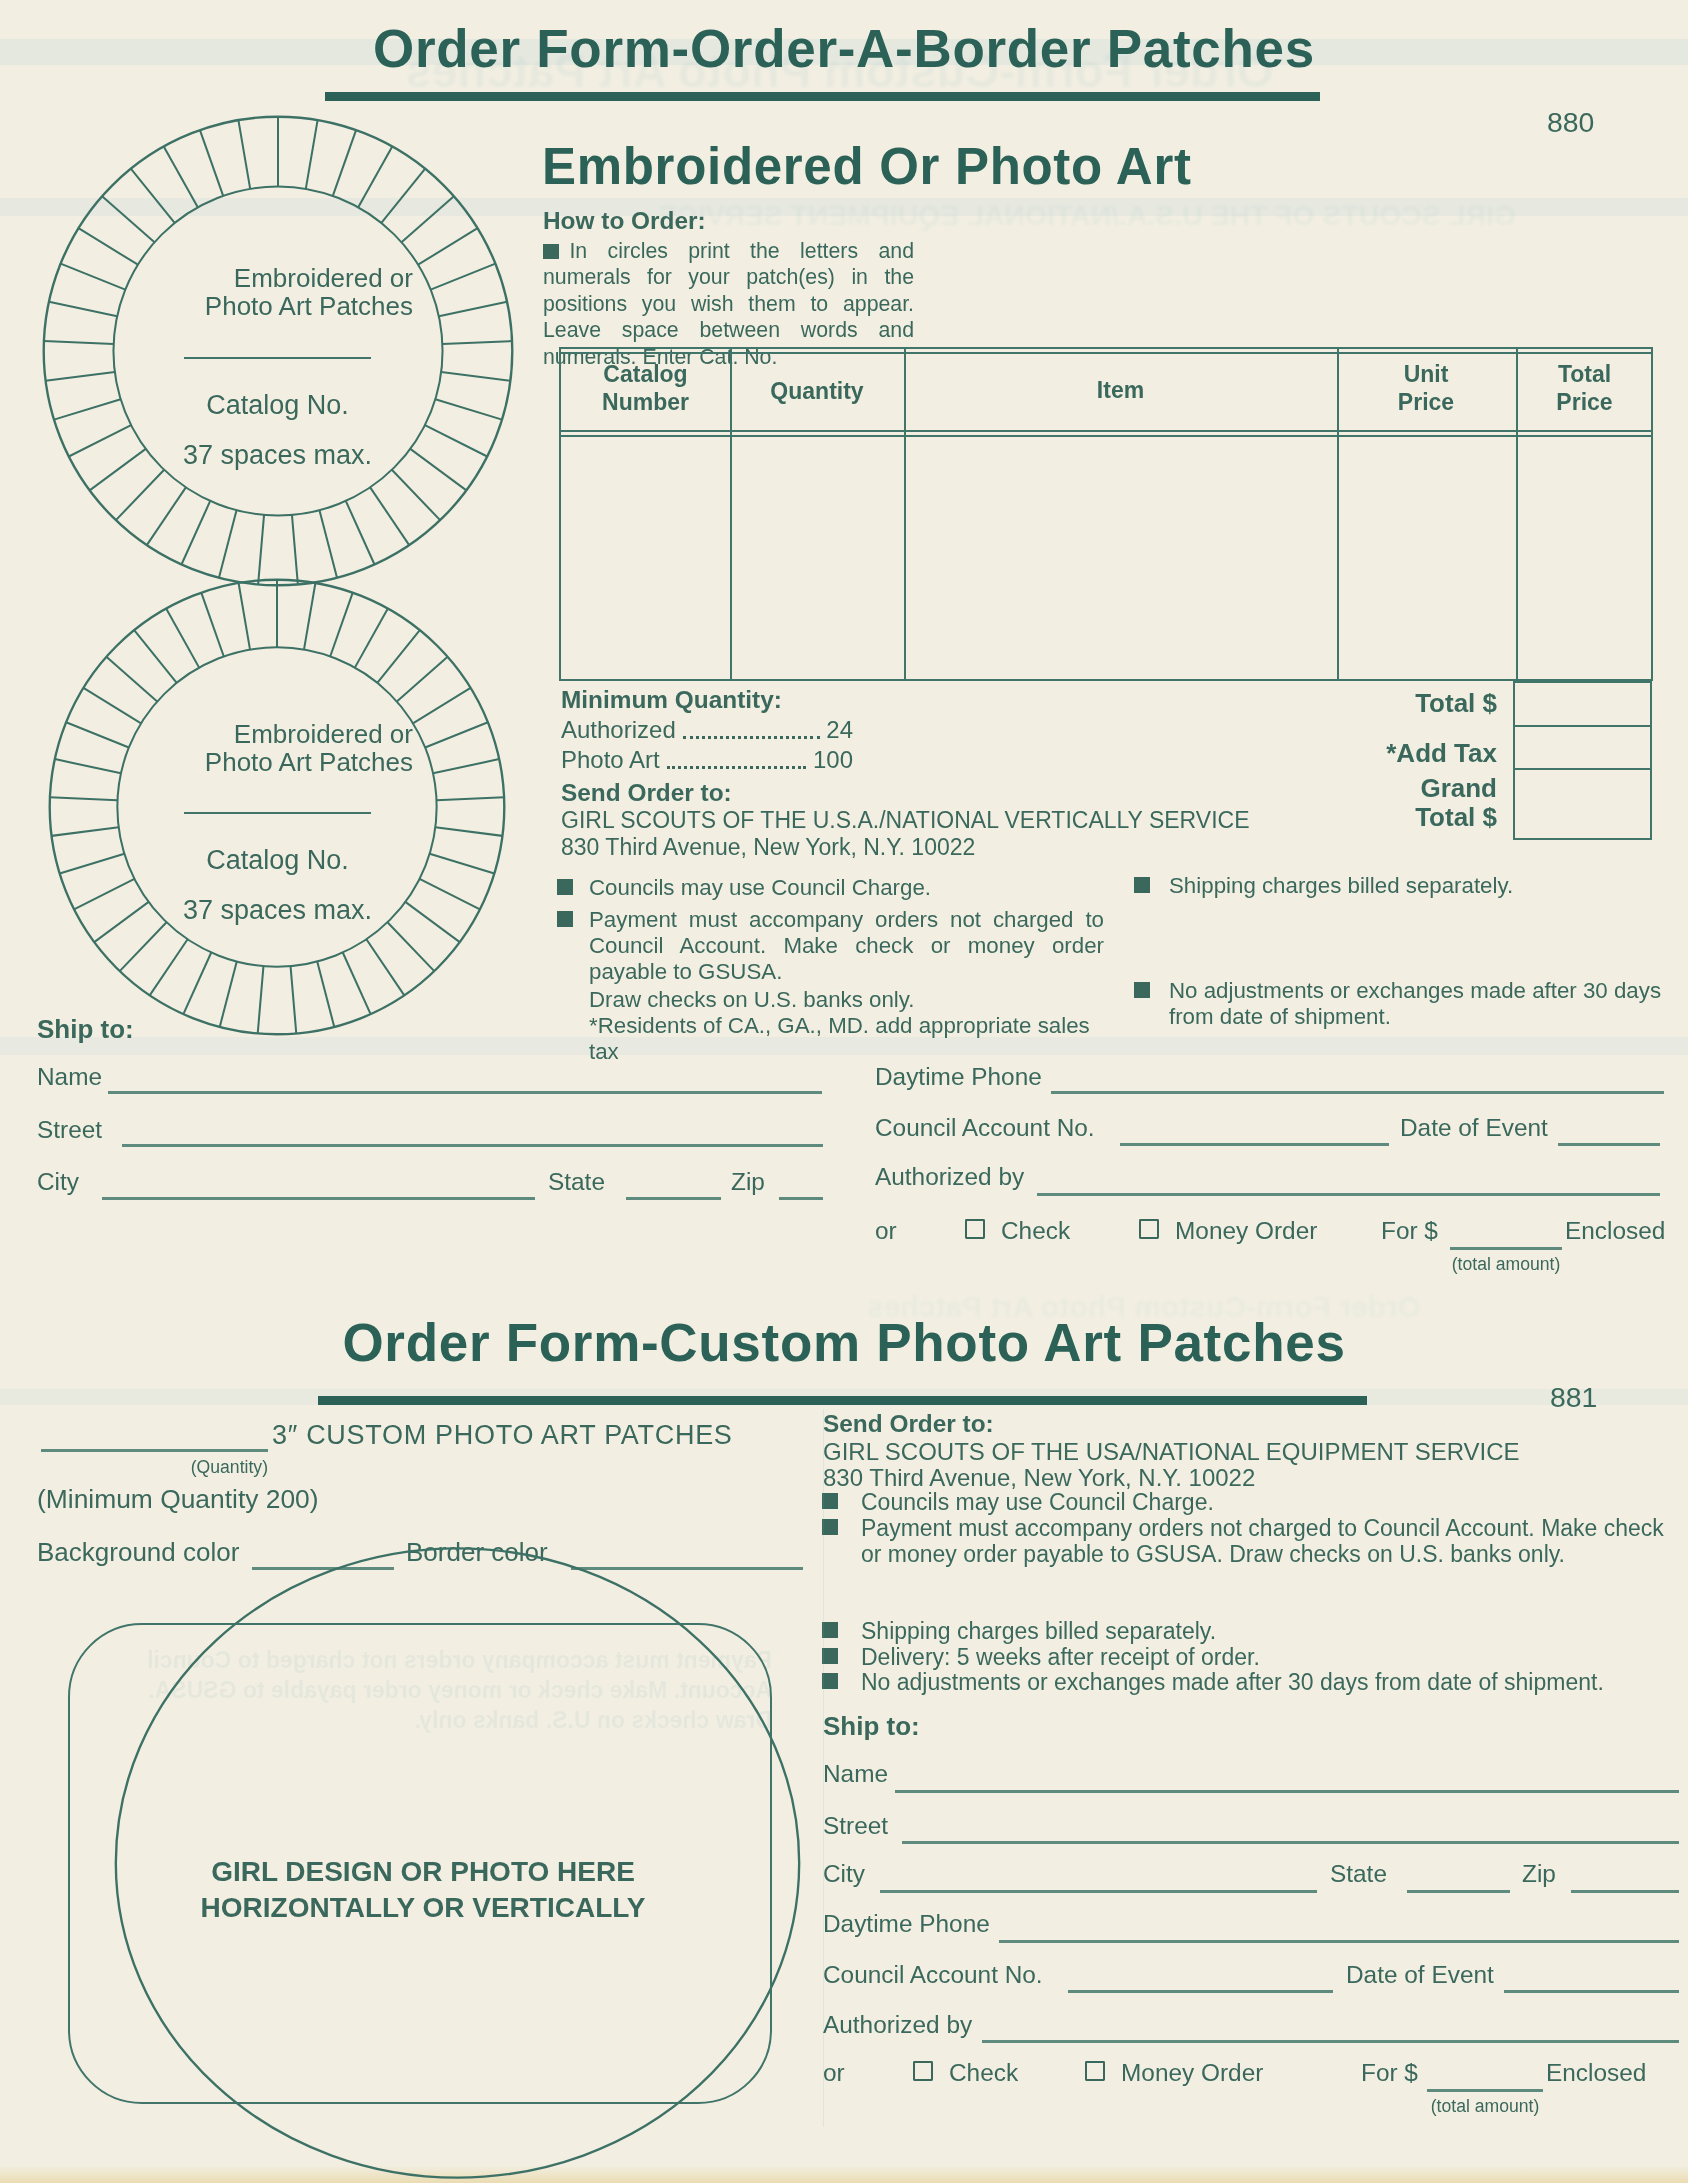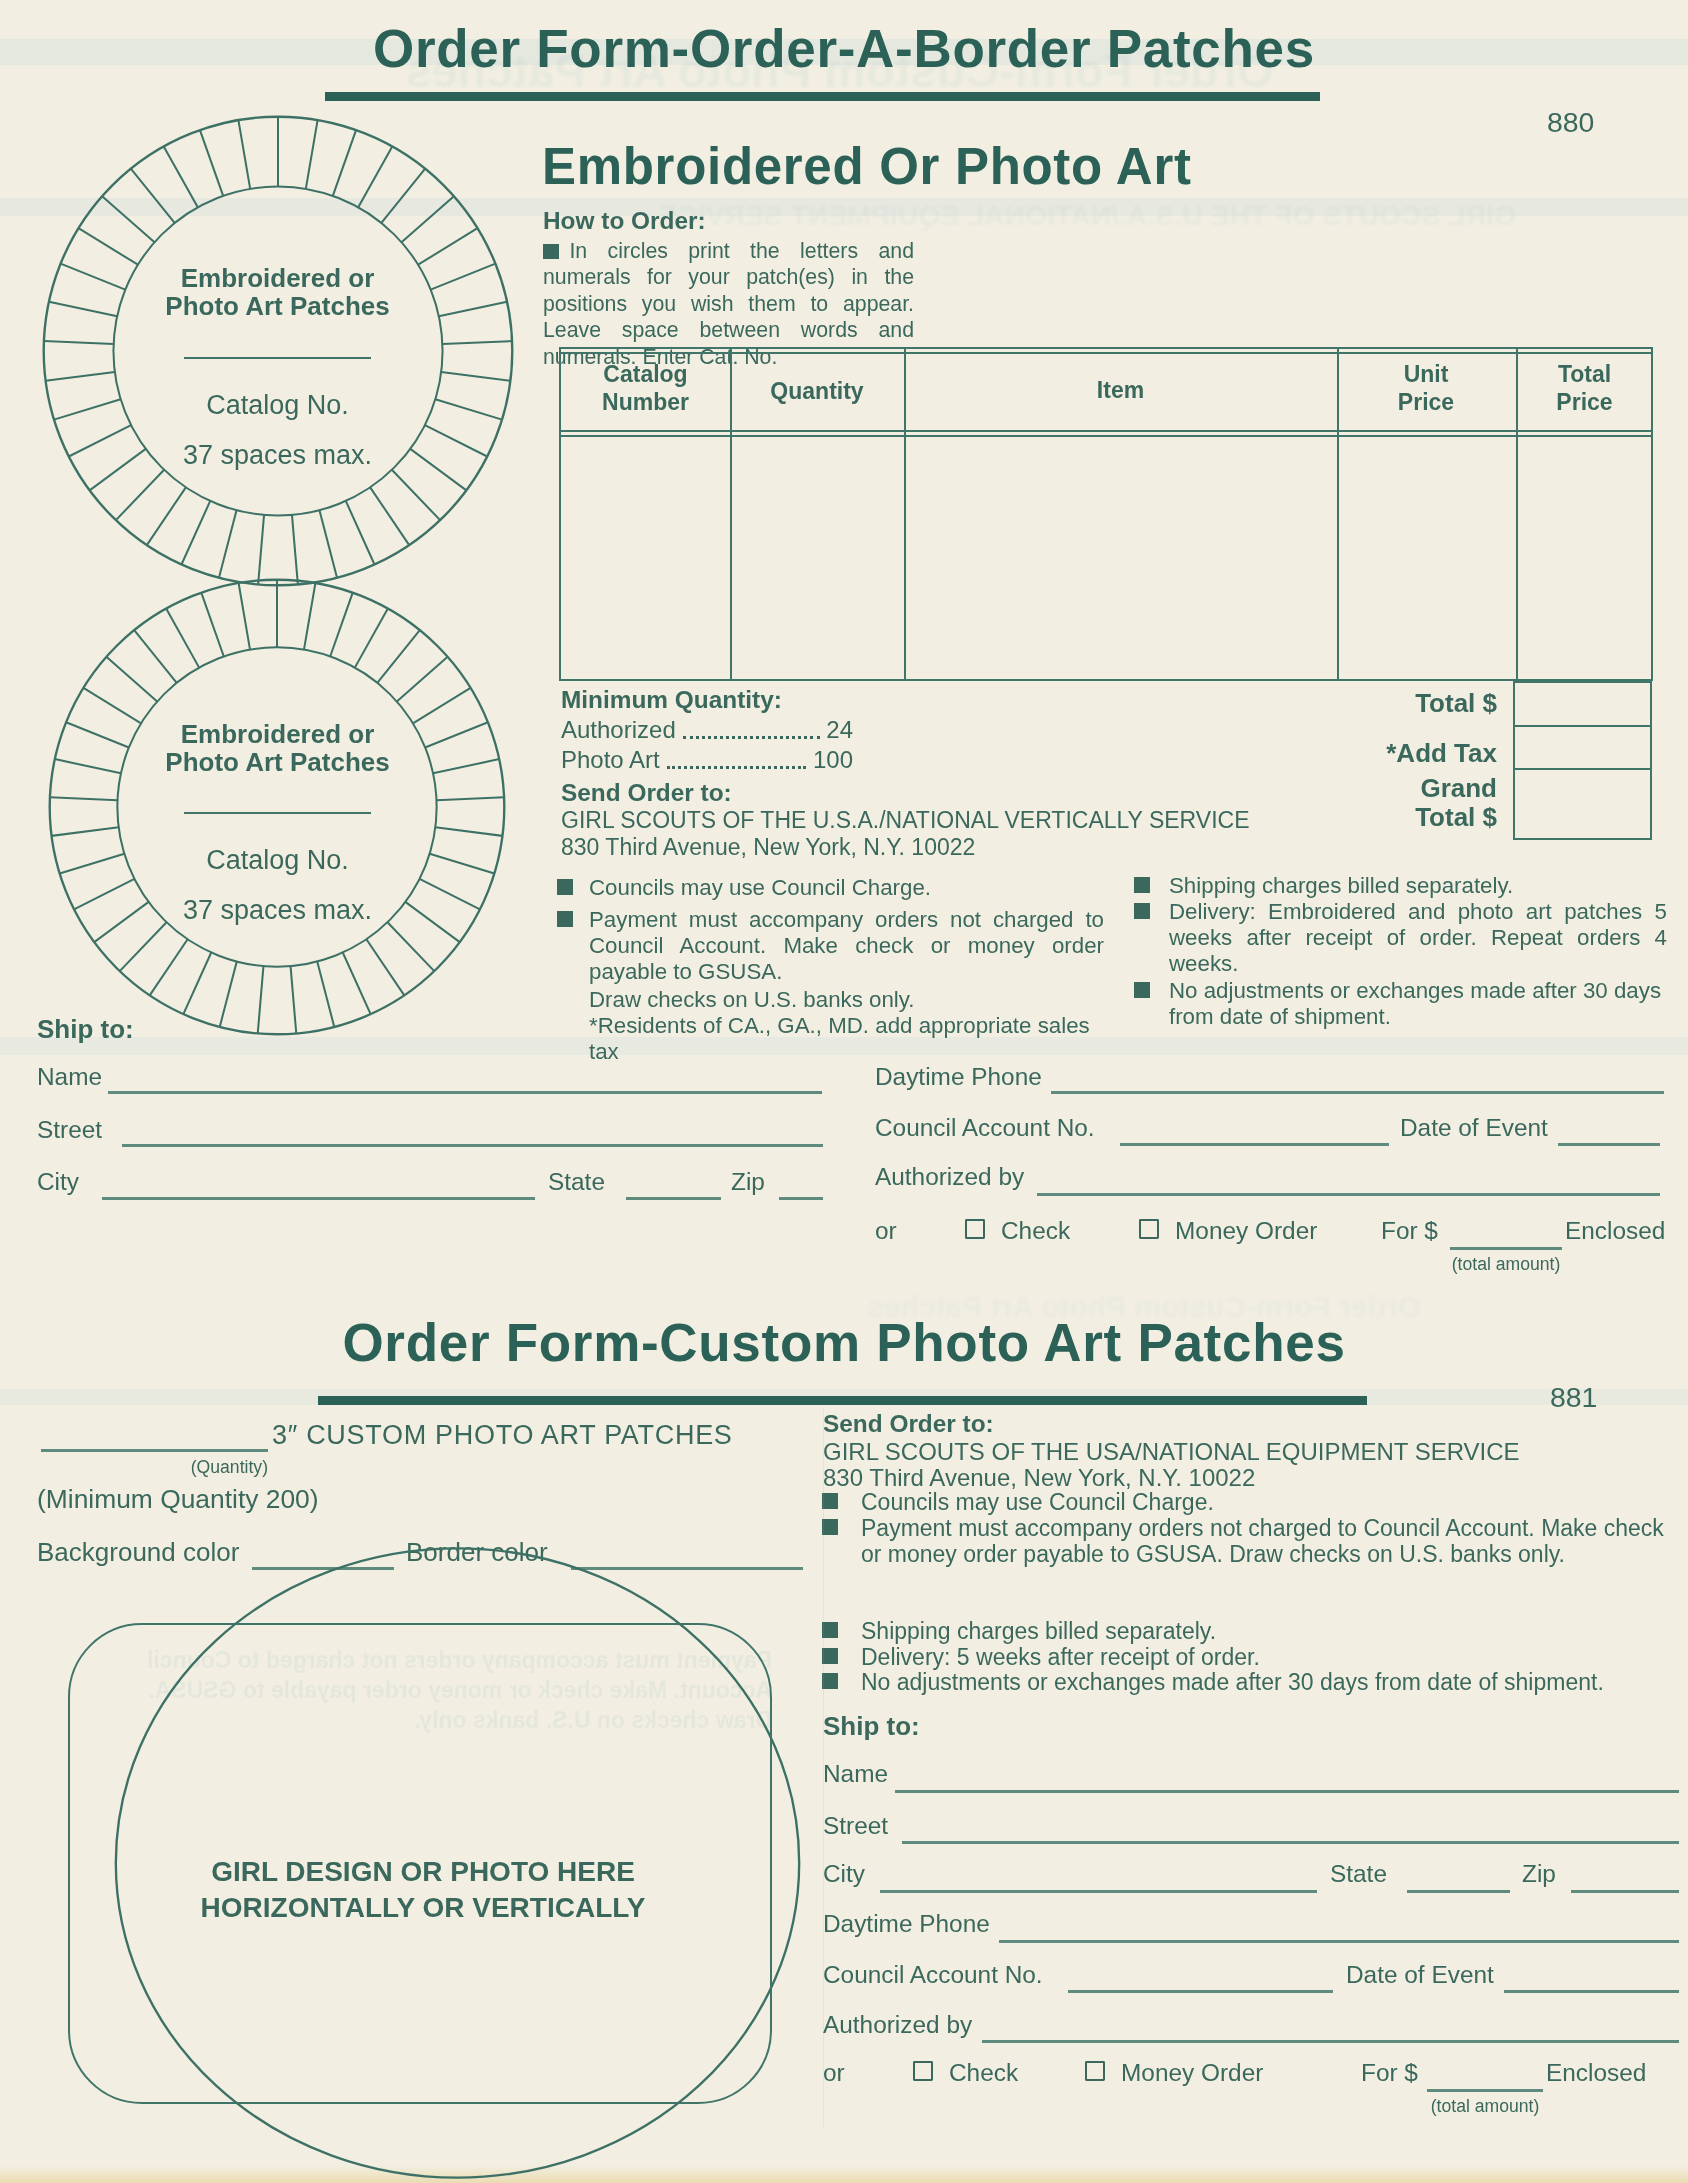--- a/index.html
+++ b/index.html
@@ -36,21 +36,21 @@
   .otable .hdrline{position:absolute;top:81px;left:0;right:0;height:7.4px;border-top:2px solid var(--ink3);border-bottom:2px solid var(--ink3)}
   .otable .vline{position:absolute;top:0;bottom:0;width:2px;background:var(--ink3)}
   .otable .th{position:absolute;top:10.8px;text-align:center;font-weight:bold;font-size:23px;line-height:28.4px;color:var(--ink2)}
   .otable .th span{display:block}
   .tbox{position:absolute;border:2px solid var(--ink3)}
   .tot-lbl{position:absolute;font-size:26px;font-weight:bold;color:var(--ink2);text-align:right;white-space:nowrap}
   
   .mq-item{position:absolute;display:flex;width:292px;font-size:24px;color:var(--ink2)}
   .mq-dots{flex:1;border-bottom:3.4px dotted var(--ink2);margin:0 6.8px 4.7px 6.8px}
   
-  .circle-txt-b{position:absolute;text-align:center;font-weight:bold;font-size:26px;color:var(--ink2)}
+  .circle-txt-b{position:absolute;text-align:right;font-weight:normal;font-size:26px;color:var(--ink2)}
   .circle-txt{position:absolute;text-align:center;font-size:27px;color:var(--ink2)}
   .design-rect{position:absolute;left:68px;top:1623px;width:704px;height:481px;border:2.7px solid var(--ink3);border-radius:74px}
   .ghost{position:absolute;transform:scaleX(-1);filter:blur(1.4px);font-weight:bold;color:#2f7a93;pointer-events:none}
 </style>
 </head>
 <body>
 
 <div class="page">
 
   <div class="band" style="top:39px;height:26px;background:rgba(173,203,216,.20)"></div>
@@ -224,24 +224,20 @@
     <span class="sq" style="left:-32px;top:4.1px"></span>
     <span>Payment must accompany orders not charged to Council Account. Make check or money order payable to GSUSA.</span>
   </div>
   <div class="note" style="left:589px;top:987px;width:515px">Draw checks on U.S. banks only.</div>
   <div class="note" style="left:589px;top:1013px;width:515px">*Residents of CA., GA., MD. add appropriate sales tax</div>
 
   <div class="note" style="left:1169px;top:873px;width:498px">
     <span class="sq" style="left:-35px;top:4.1px"></span>
     <span>Shipping charges billed separately.</span>
   </div>
-  <div class="note" style="left:1169px;top:899px;width:498px;text-align:justify">
-    <span class="sq" style="left:-35px;top:4.1px"></span>
-    <span>Delivery: Embroidered and photo art patches 5 weeks after receipt of order. Repeat orders 4 weeks.</span>
-  </div>
   <div class="note" style="left:1169px;top:978px;width:498px">
     <span class="sq" style="left:-35px;top:4.1px"></span>
     <span>No adjustments or exchanges made after 30 days from date of shipment.</span>
   </div>
 
   <div class="lbl-b" style="left:37px;top:1014px">Ship to:</div>
   <div class="lbl" style="left:37px;top:1063px">Name</div>
   <div class="rule" style="left:108px;top:1091px;width:714px"></div>
   <div class="lbl" style="left:37px;top:1116px">Street</div>
   <div class="rule" style="left:122px;top:1144px;width:701px"></div>

